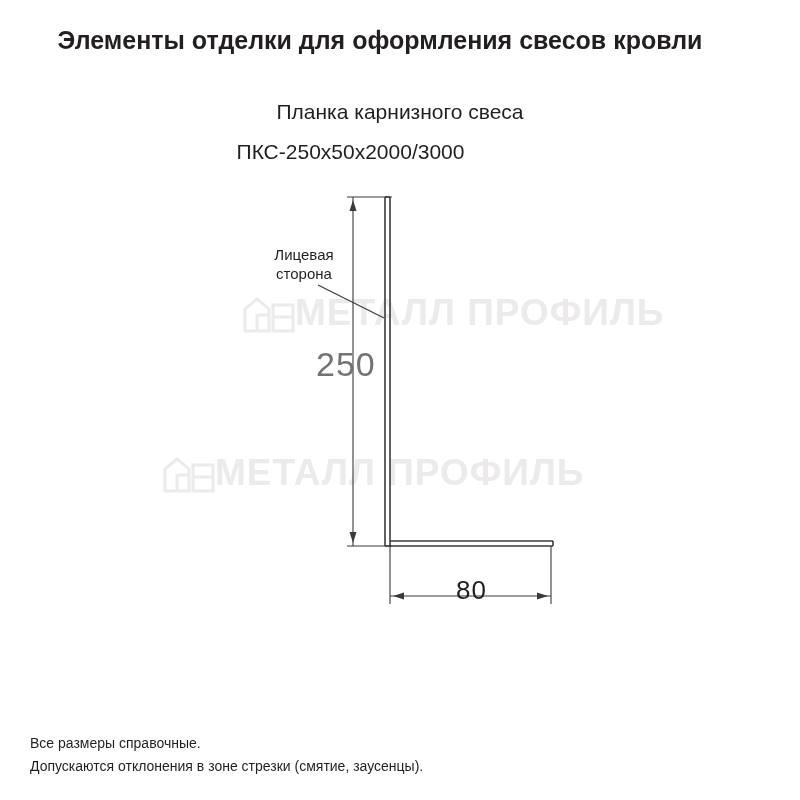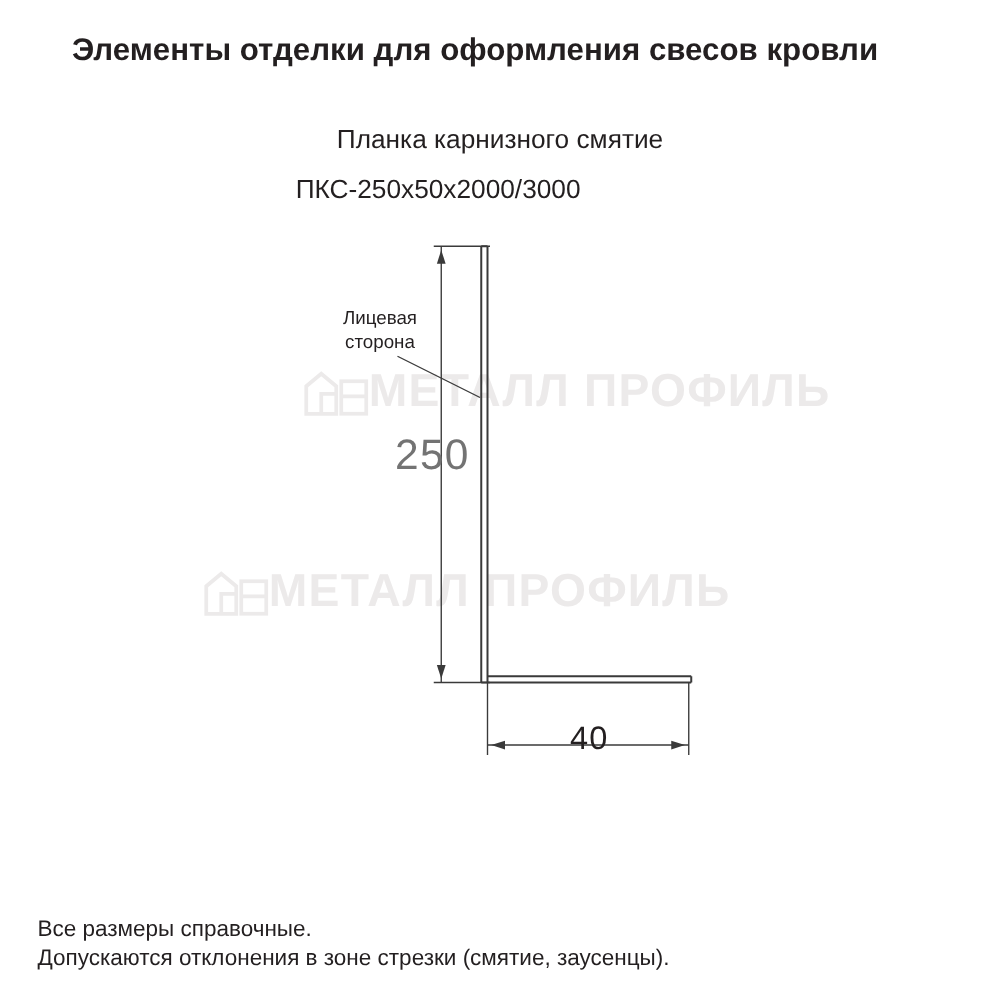--- a/index.html
+++ b/index.html
@@ -109,32 +109,32 @@
     font-size: 26px;
     color: #231f20;
     letter-spacing: 1px;
   }
 
   
   .footer {
     position: absolute;
     left: 30px;
     bottom: 22px;
-    font-size: 18px;
+    font-size: 14px;
     line-height: 23px;
     color: #231f20;
   }
 </style>
 </head>
 <body>
 
 <div class="page">
 
   <div class="main-title">Элементы отделки для оформления свесов кровли</div>
-  <div class="sub-title">Планка карнизного смятие</div>
+  <div class="sub-title">Планка карнизного свеса</div>
   <div class="sub-code">ПКС-250х50х2000/3000</div>
 
   <div class="watermark wm1">
     <span class="wm-logo">
       <svg width="52" height="40" viewBox="0 0 52 40">
         <path d="M2 38 L2 16 L14 6 L26 16 L26 38 Z" fill="none" stroke="#eceaea" stroke-width="3"></path>
         <path d="M14 38 L14 22 L26 22" fill="none" stroke="#eceaea" stroke-width="3"></path>
         <rect x="30" y="12" width="20" height="26" fill="none" stroke="#eceaea" stroke-width="3"></rect>
         <path d="M30 24 L50 24" stroke="#eceaea" stroke-width="3"></path>
       </svg>
@@ -190,21 +190,21 @@
       </g>
 
     </svg>
 
     <div class="label-face">
       <span>Лицевая</span><br>
       <span>сторона</span>
     </div>
 
     <div class="dim-250">250</div>
-    <div class="dim-50">40</div>
+    <div class="dim-50">80</div>
   </div>
 
   <div class="footer">
     <div>Все размеры справочные.</div>
     <div>Допускаются отклонения в зоне стрезки (смятие, заусенцы).</div>
   </div>
 
 </div>
 
 </body></html>

